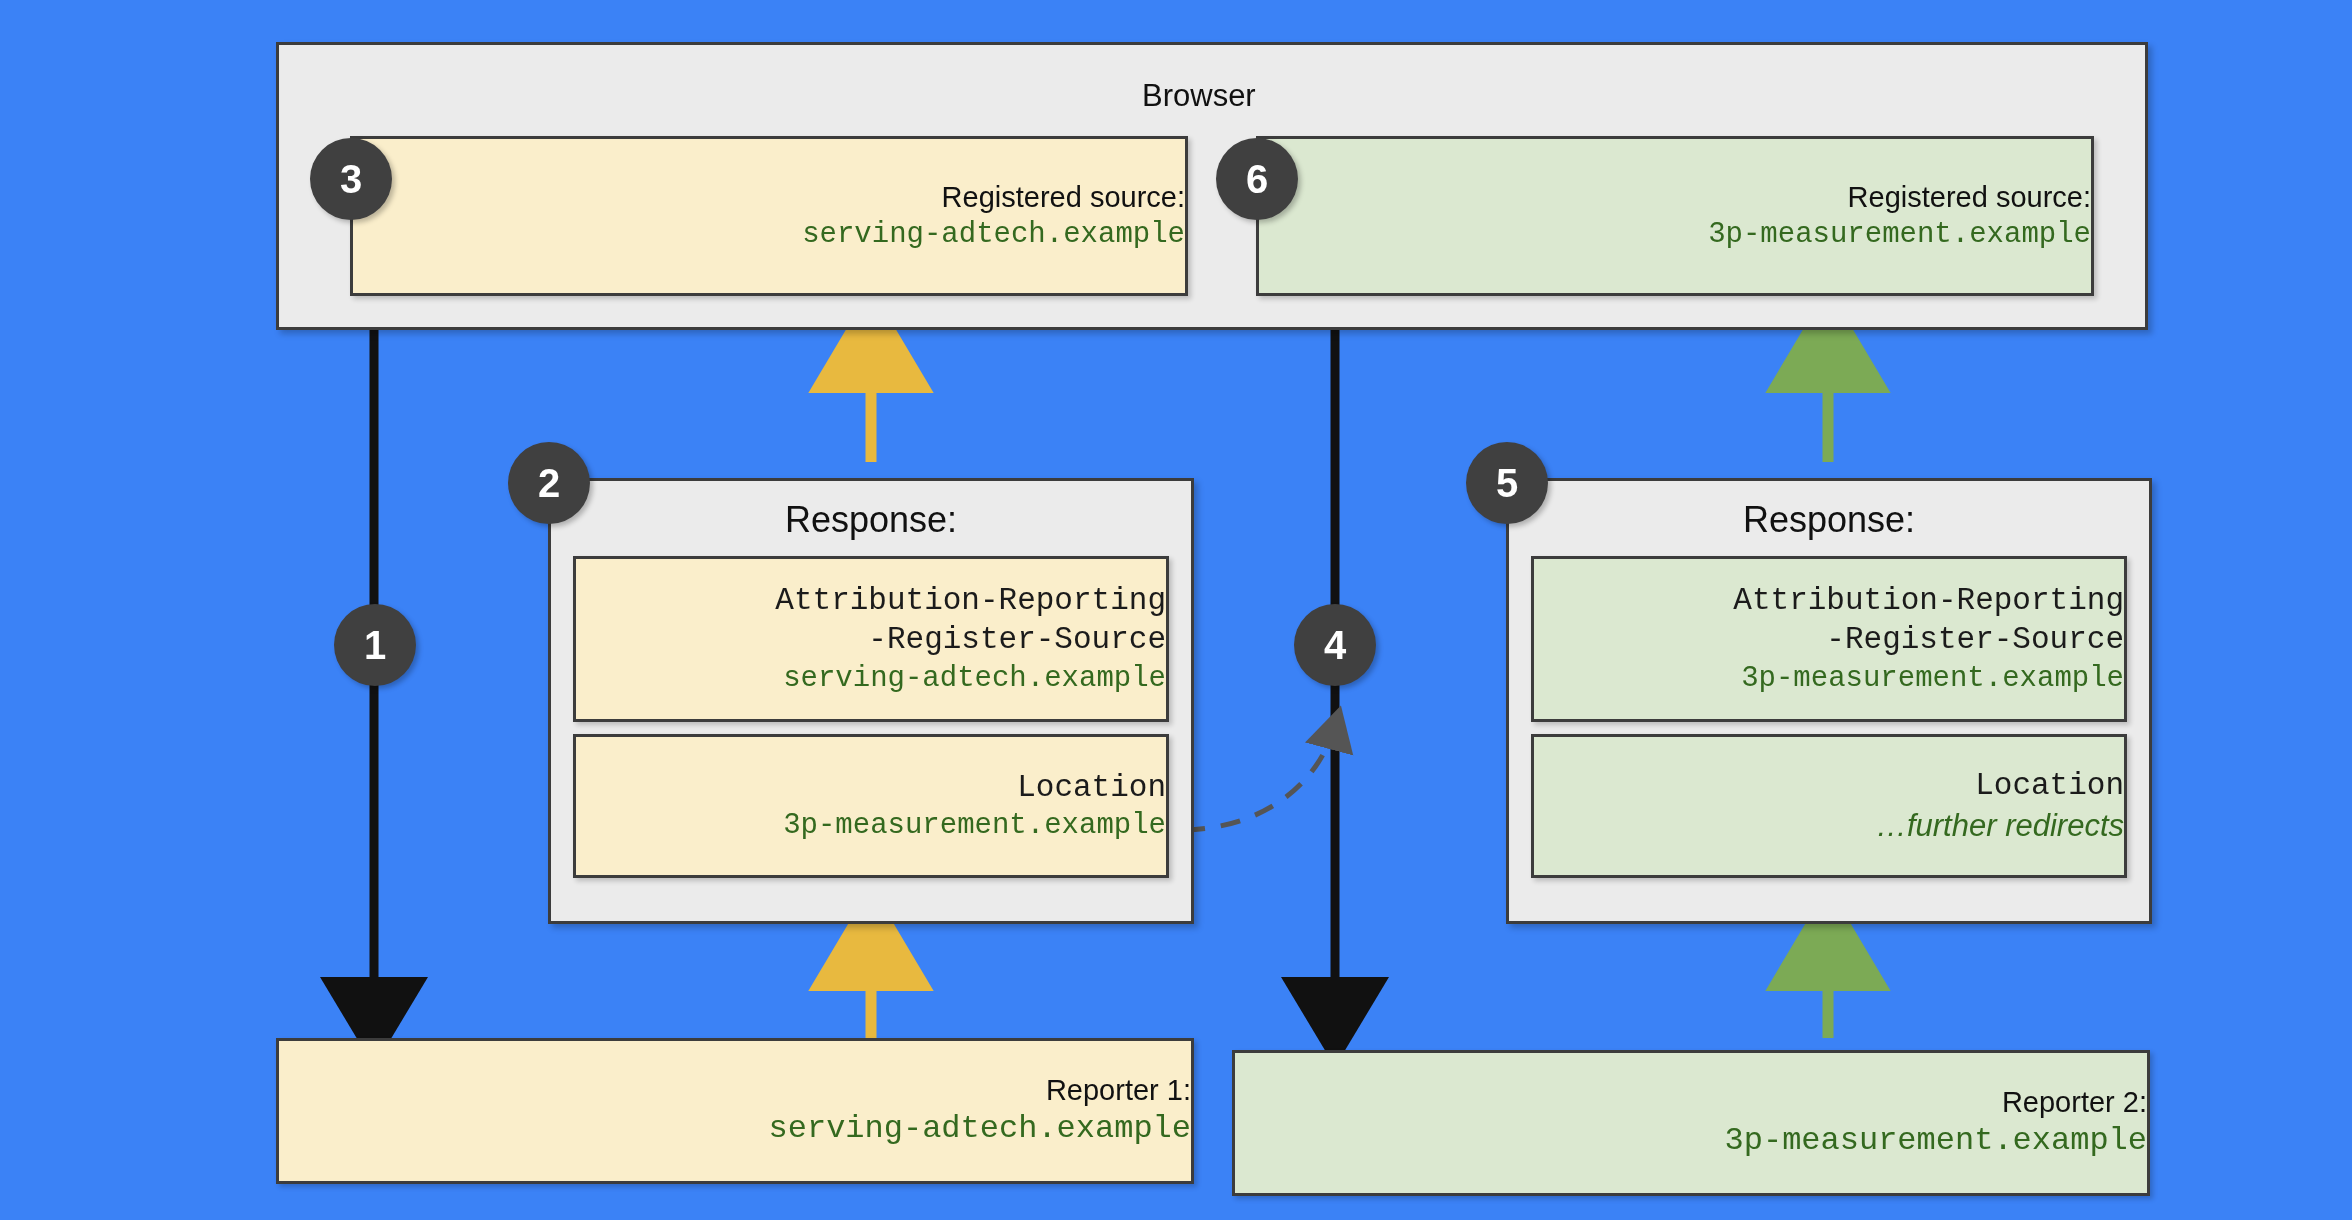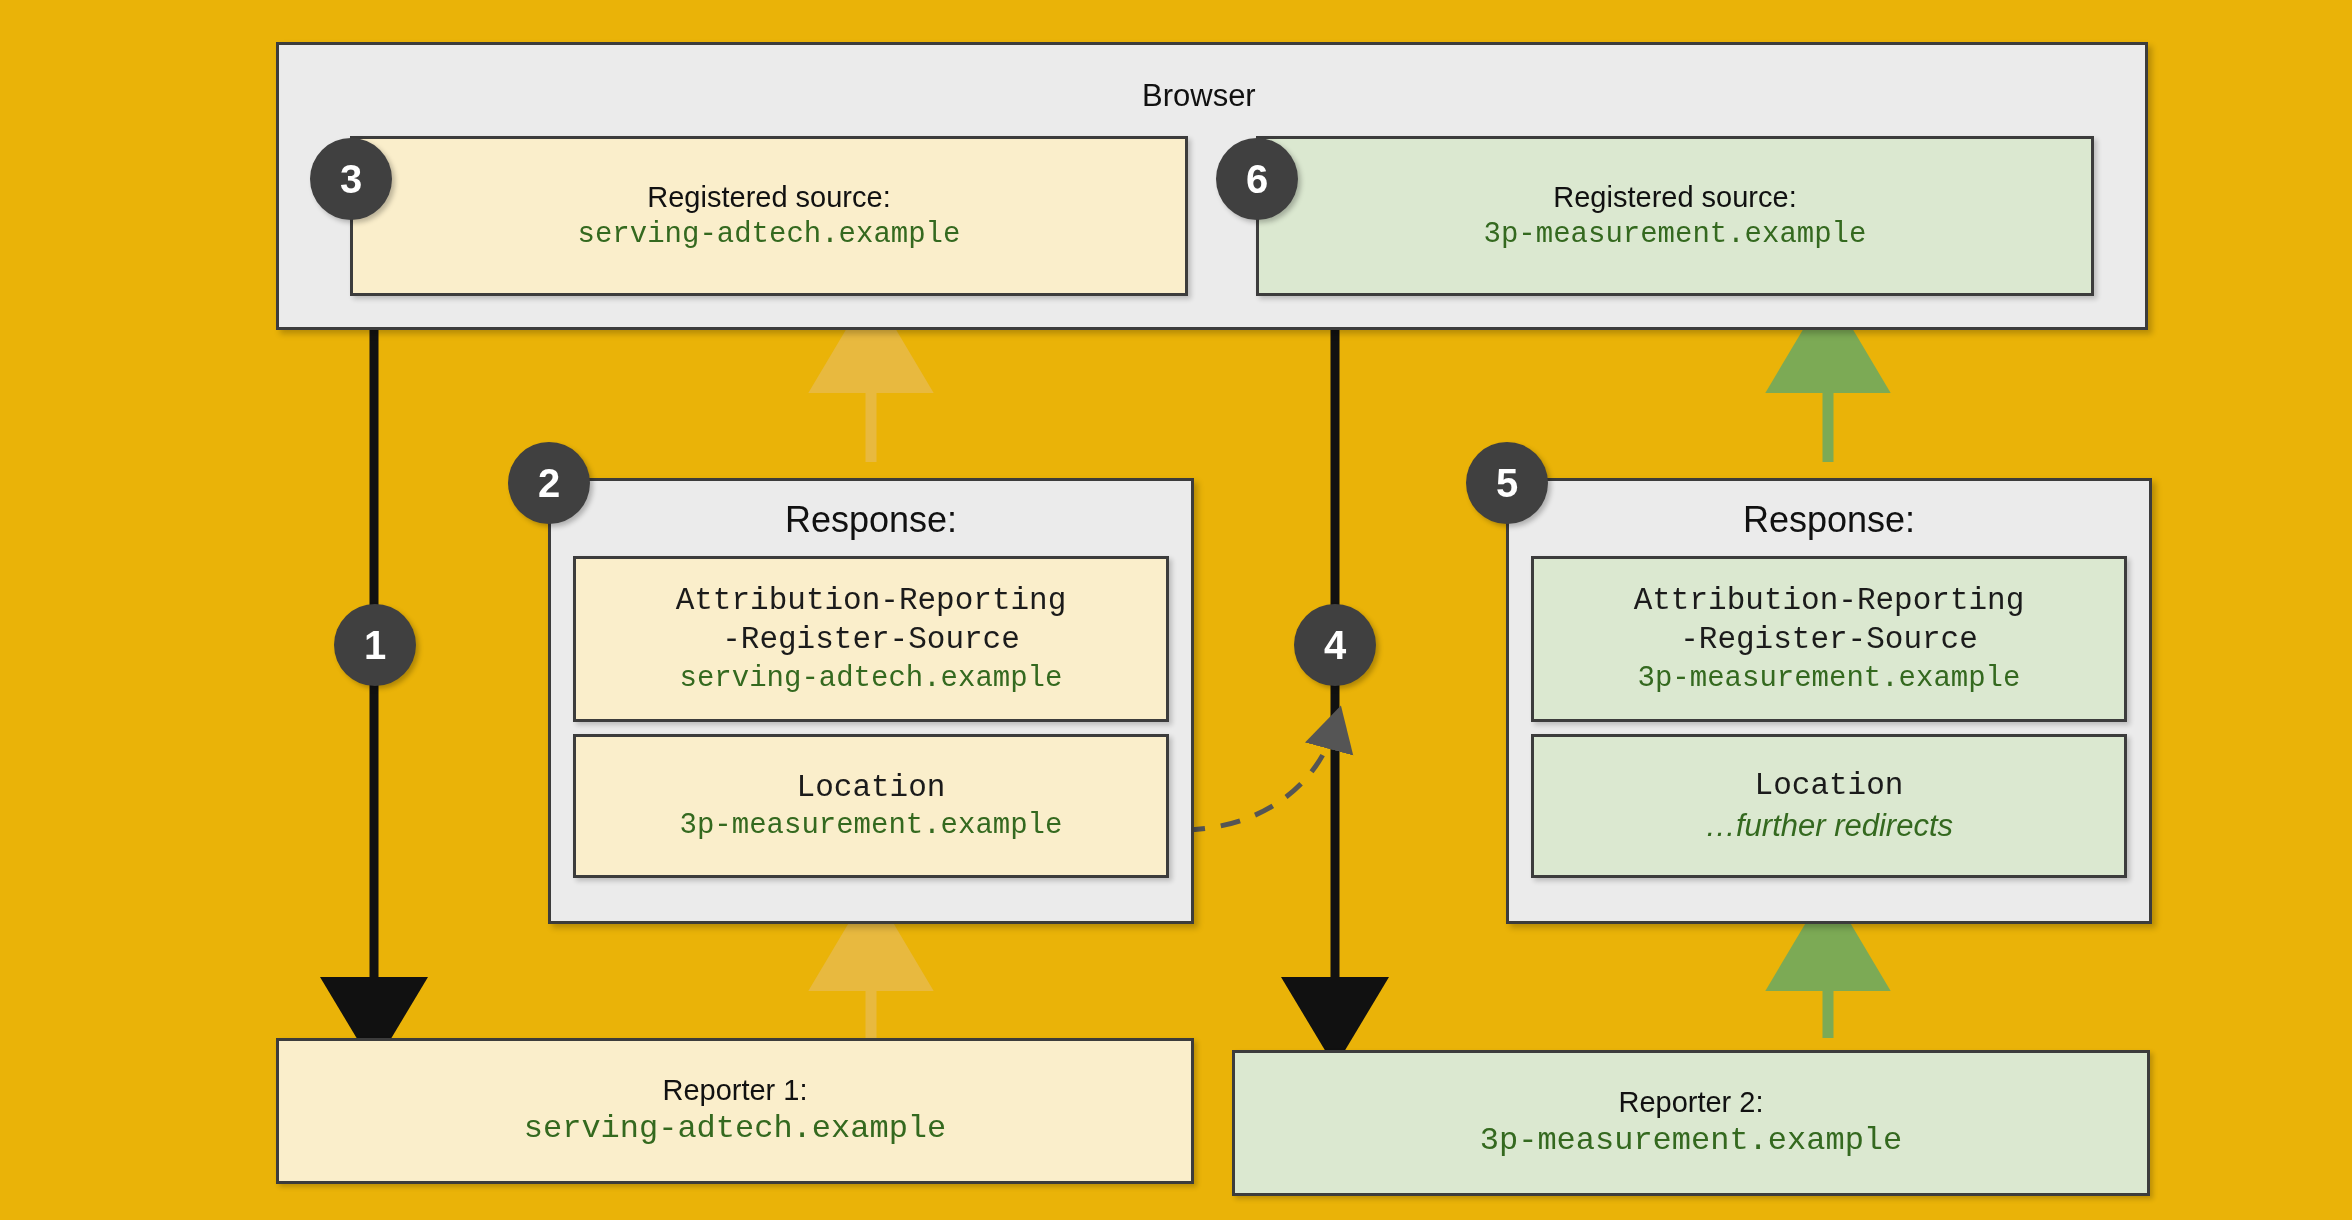--- a/index.html
+++ b/index.html
@@ -7,21 +7,21 @@
     padding: 0;
     background: #ffffff;
   }
   body {
     font-family: "Liberation Sans", sans-serif;
   }
   #canvas {
     position: relative;
     width: 2352px;
     height: 1220px;
-    background: #eab308;
+    background: #3b82f6;
     overflow: hidden;
   }
   svg#wires {
     position: absolute;
     left: 0; top: 0;
     width: 2352px;
     height: 1220px;
     pointer-events: none;
   }
 
@@ -41,21 +41,21 @@
   .fill-yellow { background: #faeecb; }
   .fill-green  { background: #dbe8d0; }
 
   .box-inner {
     position: absolute;
     box-sizing: border-box;
     border: 3px solid #3c3c3c;
     box-shadow: 3px 3px 5px rgba(0,0,0,0.20);
     display: flex;
     flex-direction: column;
-    align-items: center;
+    align-items: flex-end;
     justify-content: center;
   }
 
   
   .lbl-sans {
     font-family: "Liberation Sans", sans-serif;
     color: #111111;
     font-size: 29px;
     line-height: 1.25;
     text-align: center;

